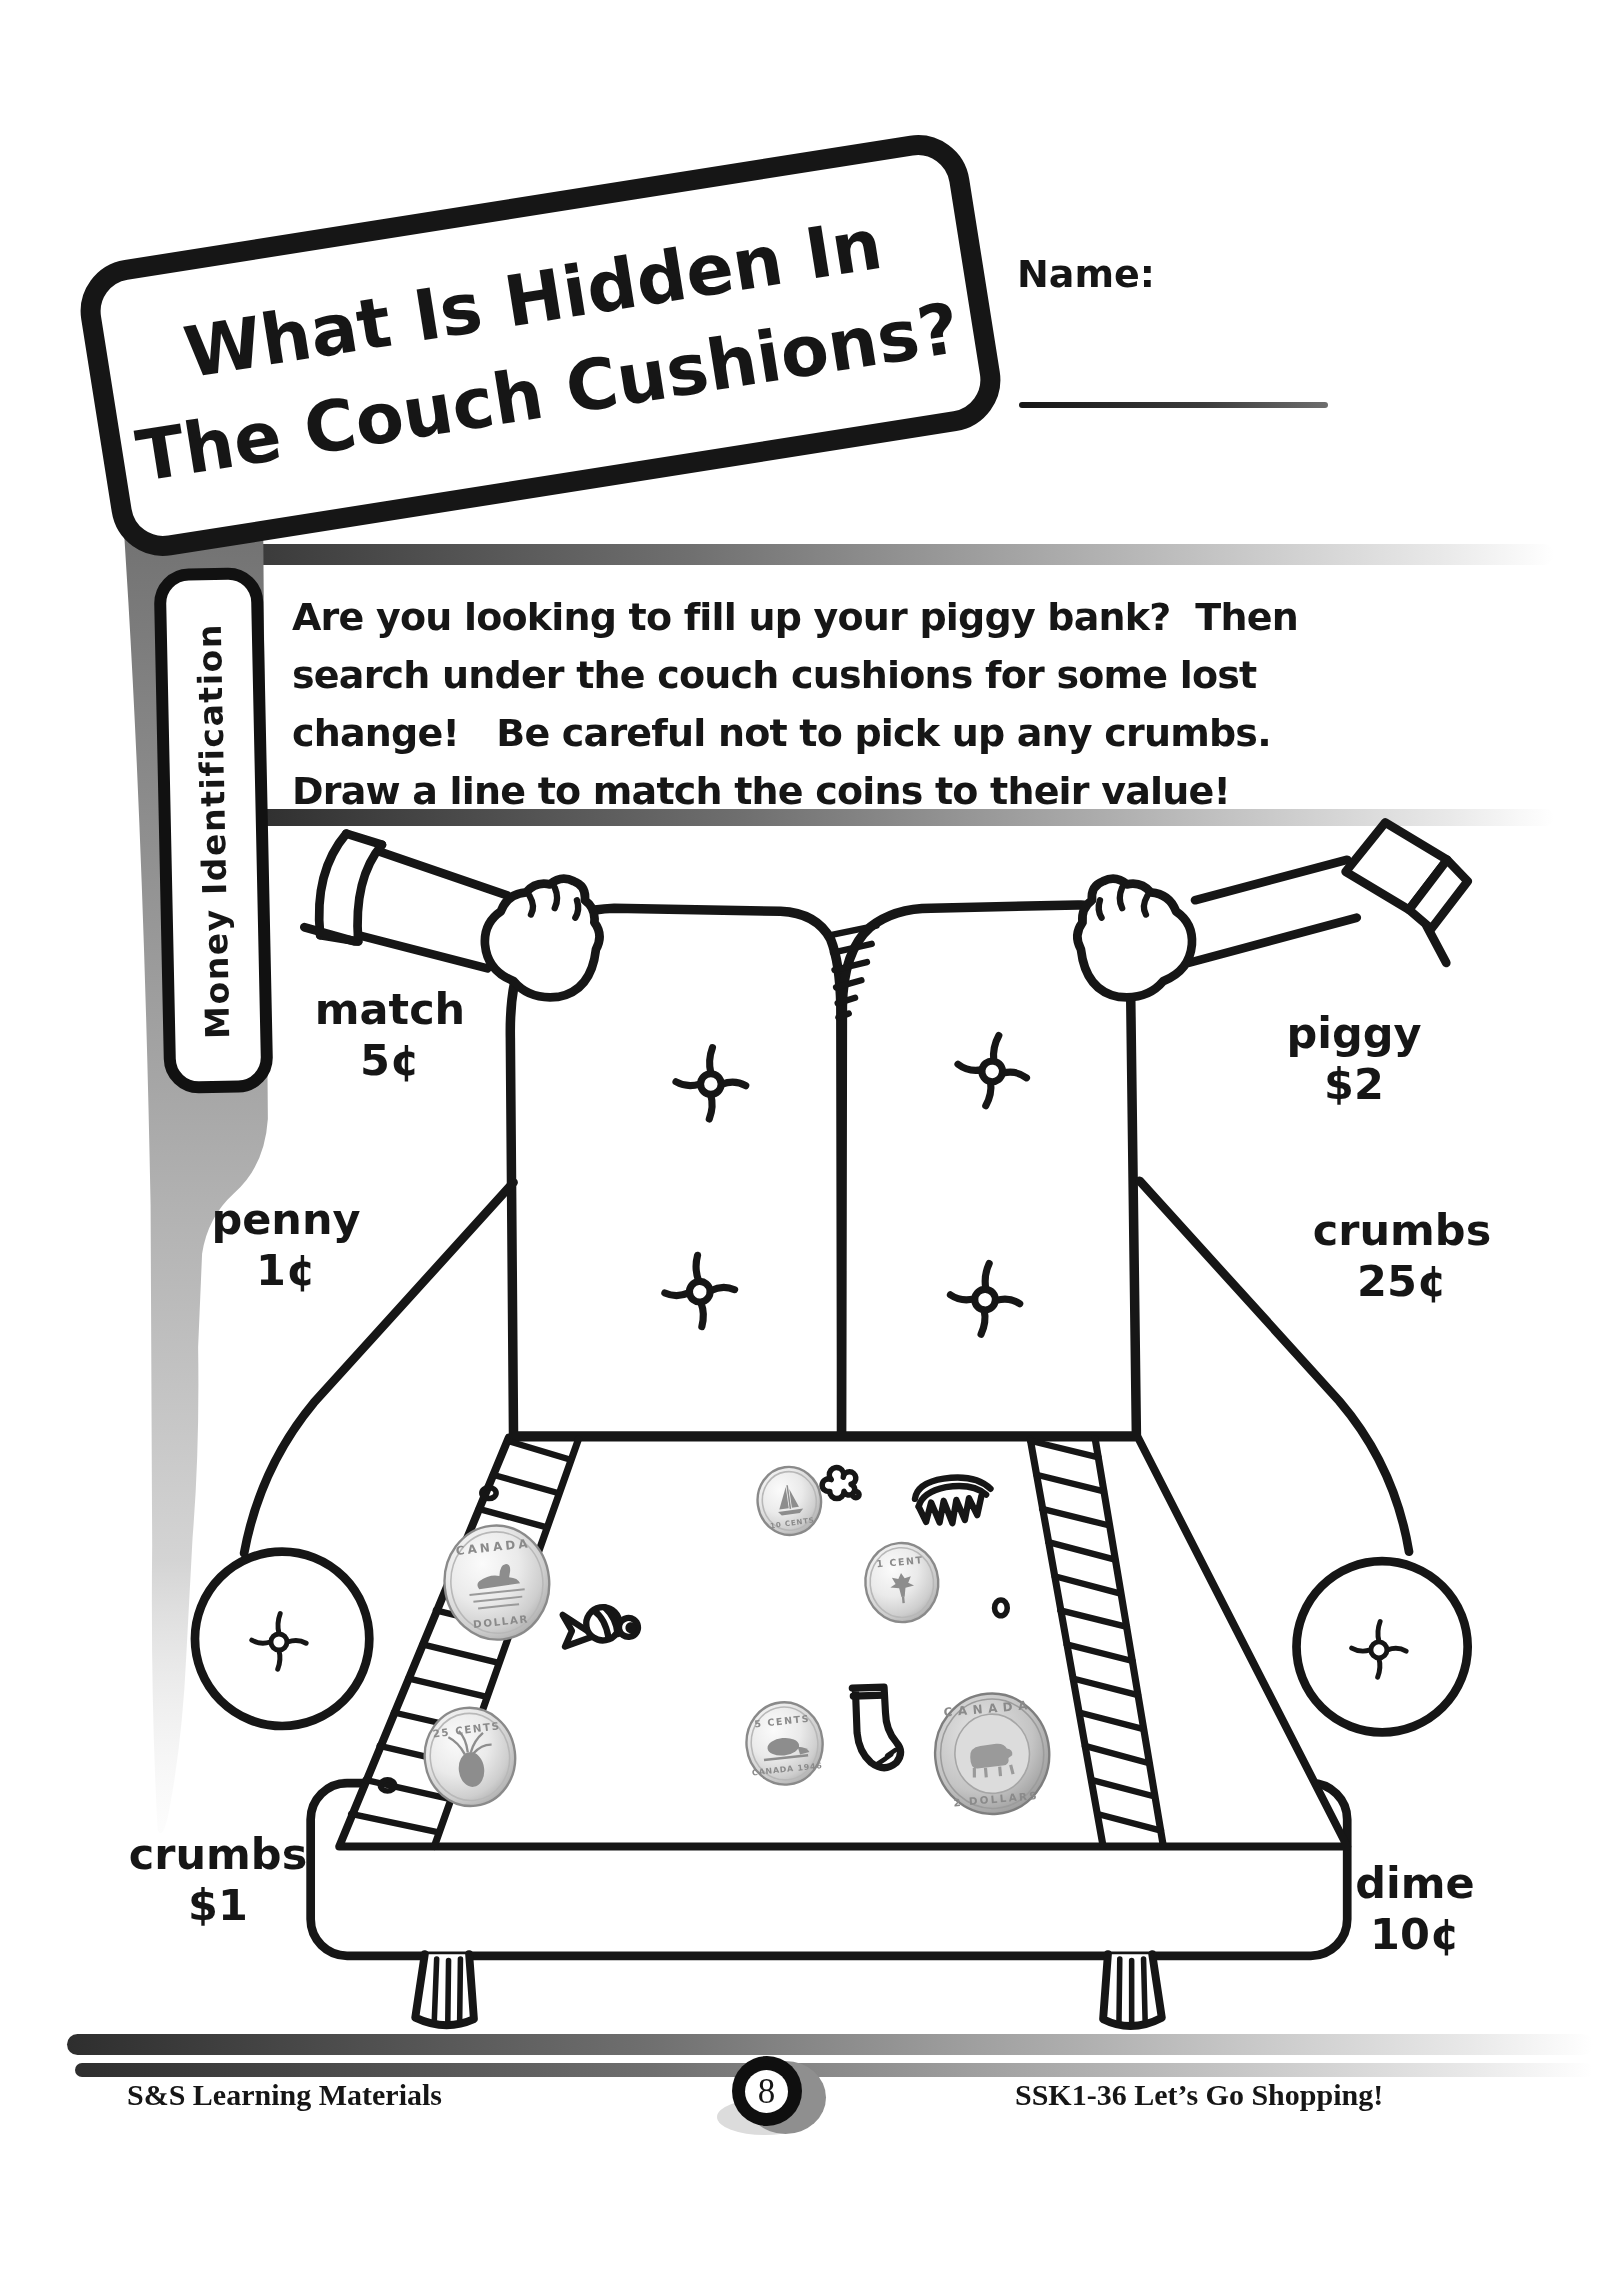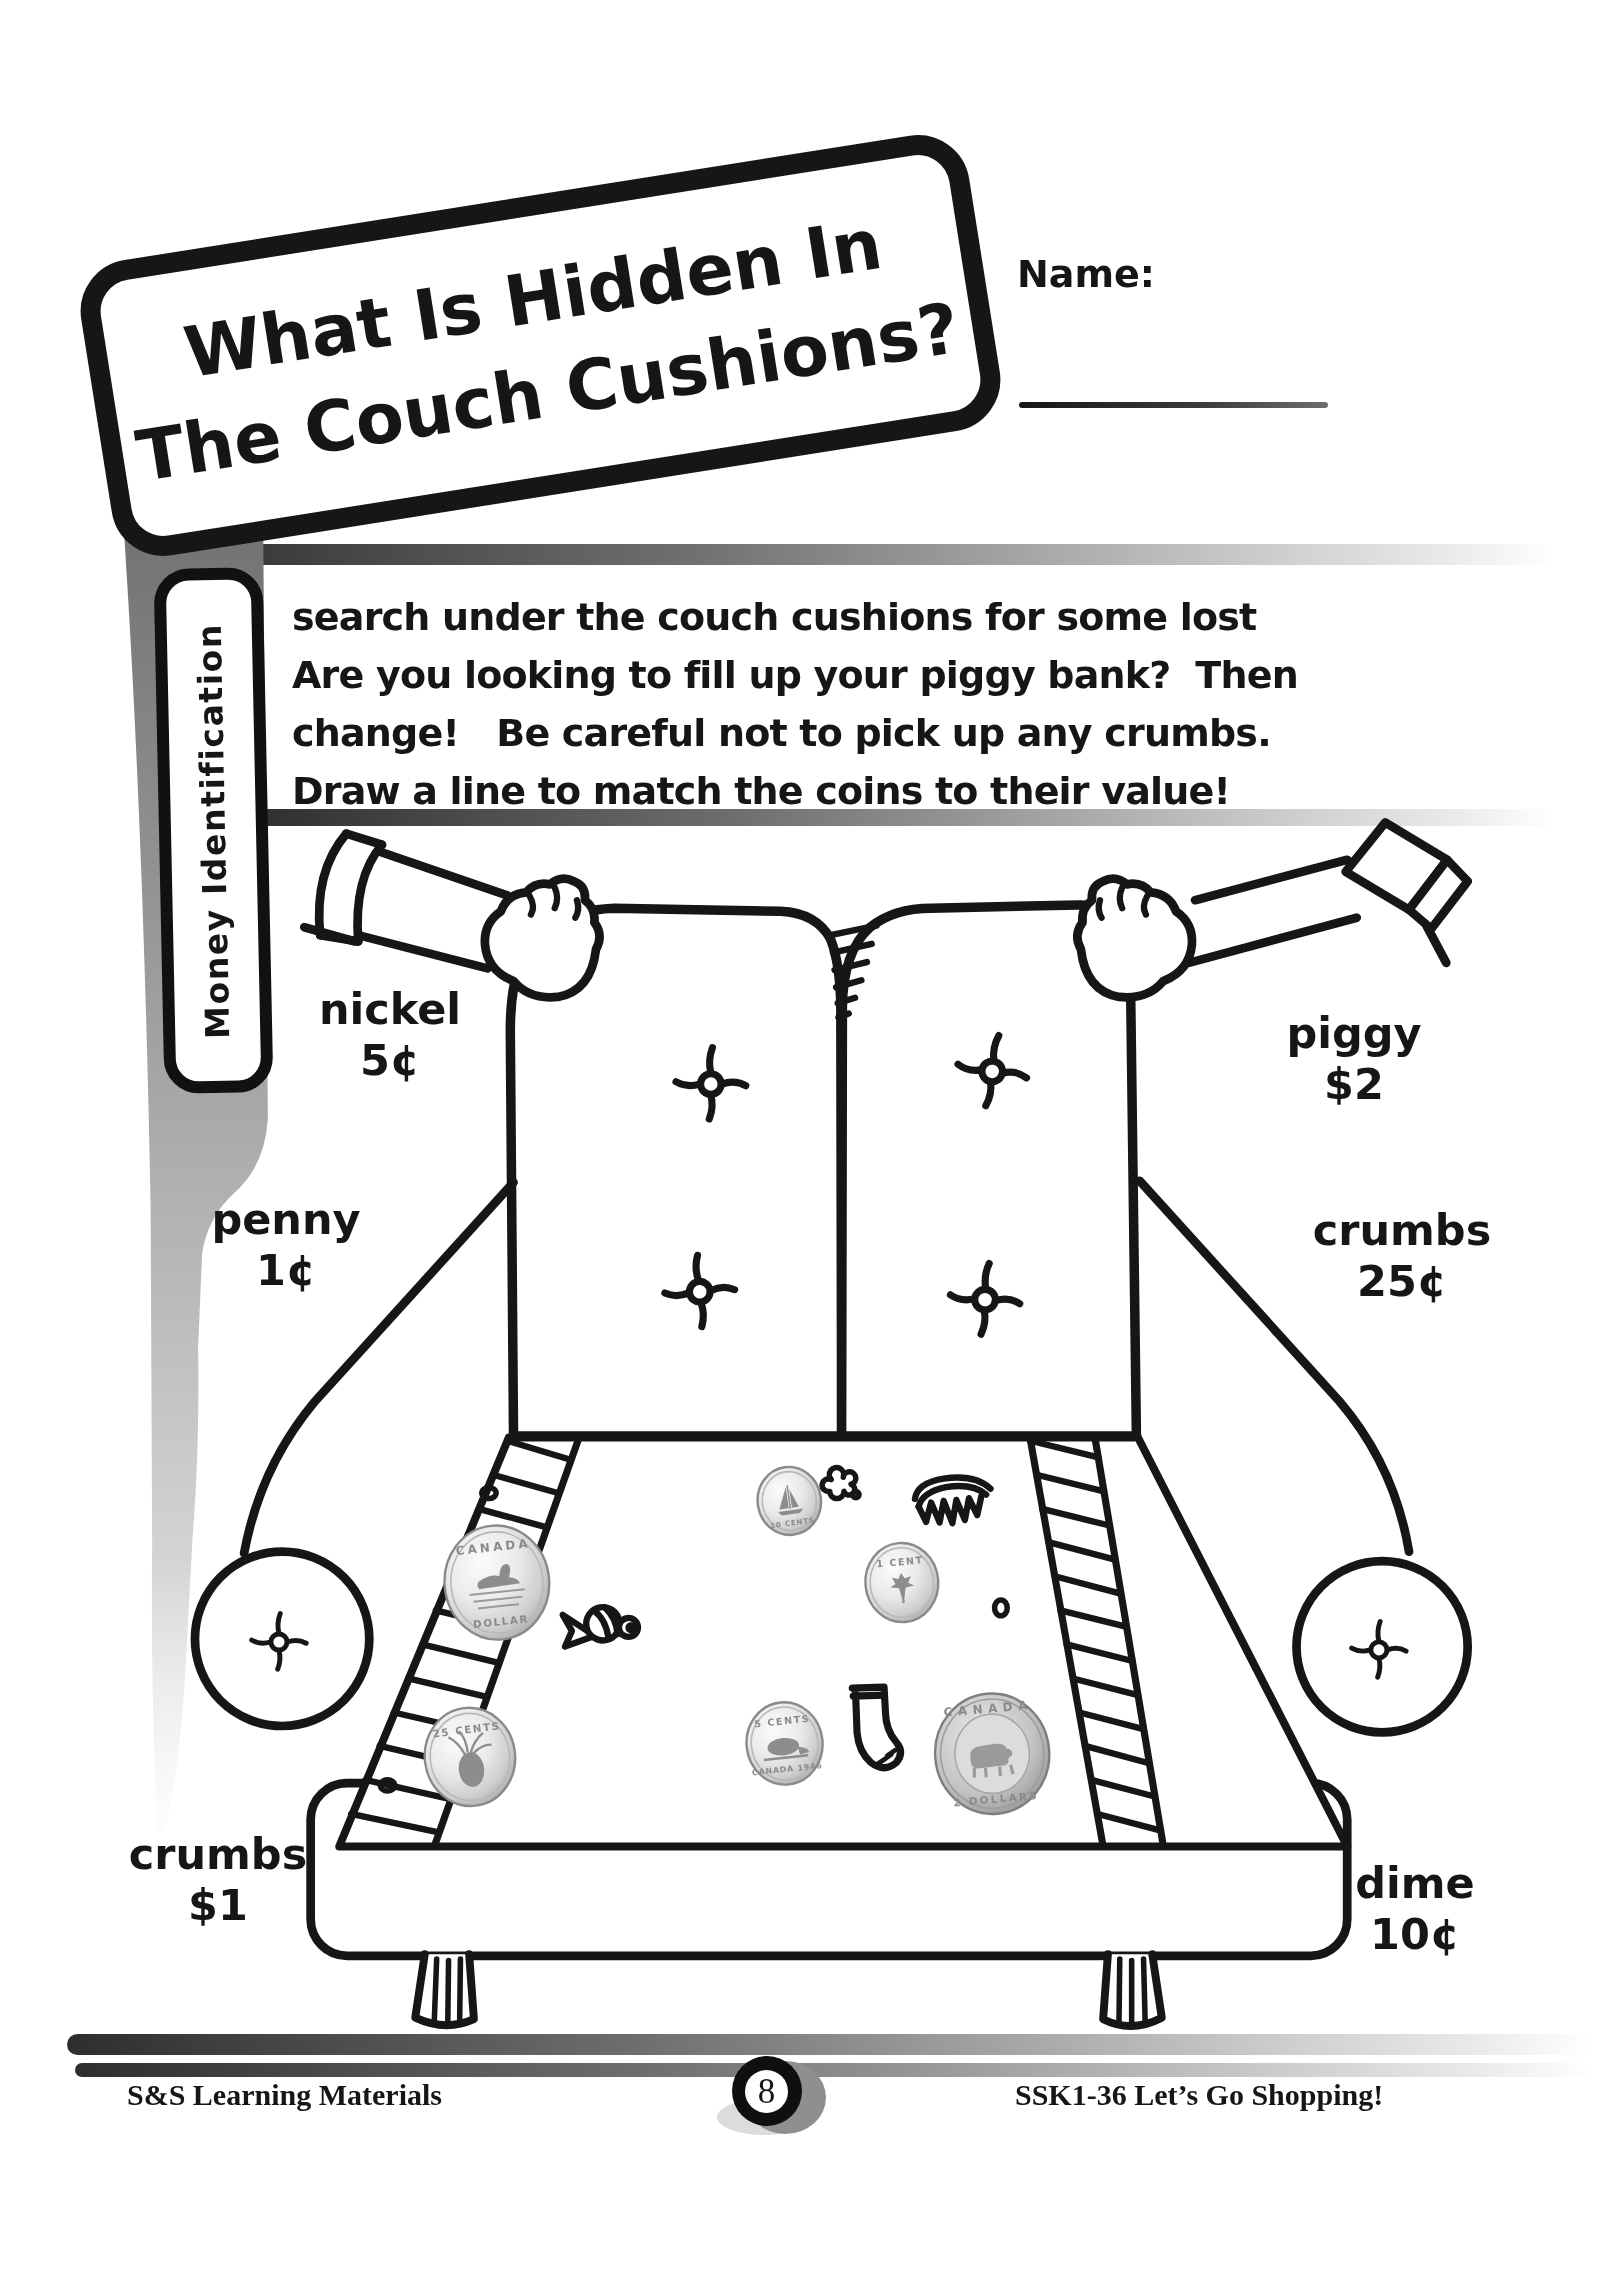--- a/index.html
+++ b/index.html
@@ -335,28 +335,28 @@
   </div>
 
   <div class="name-label">Name:</div>
   <div class="name-line"></div>
 
   <div class="tab">
     <span class="tab-label">Money Identification</span>
   </div>
 
   <div class="instructions">
+    <div>Are you looking to fill up your piggy bank?  Then</div>
     <div>search under the couch cushions for some lost</div>
-    <div>Are you looking to fill up your piggy bank?  Then</div>
     <div>change!   Be careful not to pick up any crumbs.</div>
     <div>Draw a line to match the coins to their value!</div>
   </div>
 
   <div class="mlabel" style="left:271px;top:984px;">
-    <div>nickel</div>
+    <div>match</div>
     <div>5¢</div>
   </div>
   <div class="mlabel" style="left:1235px;top:1008px;">
     <div>piggy</div>
     <div>$2</div>
   </div>
   <div class="mlabel" style="left:167px;top:1194px;">
     <div>penny</div>
     <div>1¢</div>
   </div>

